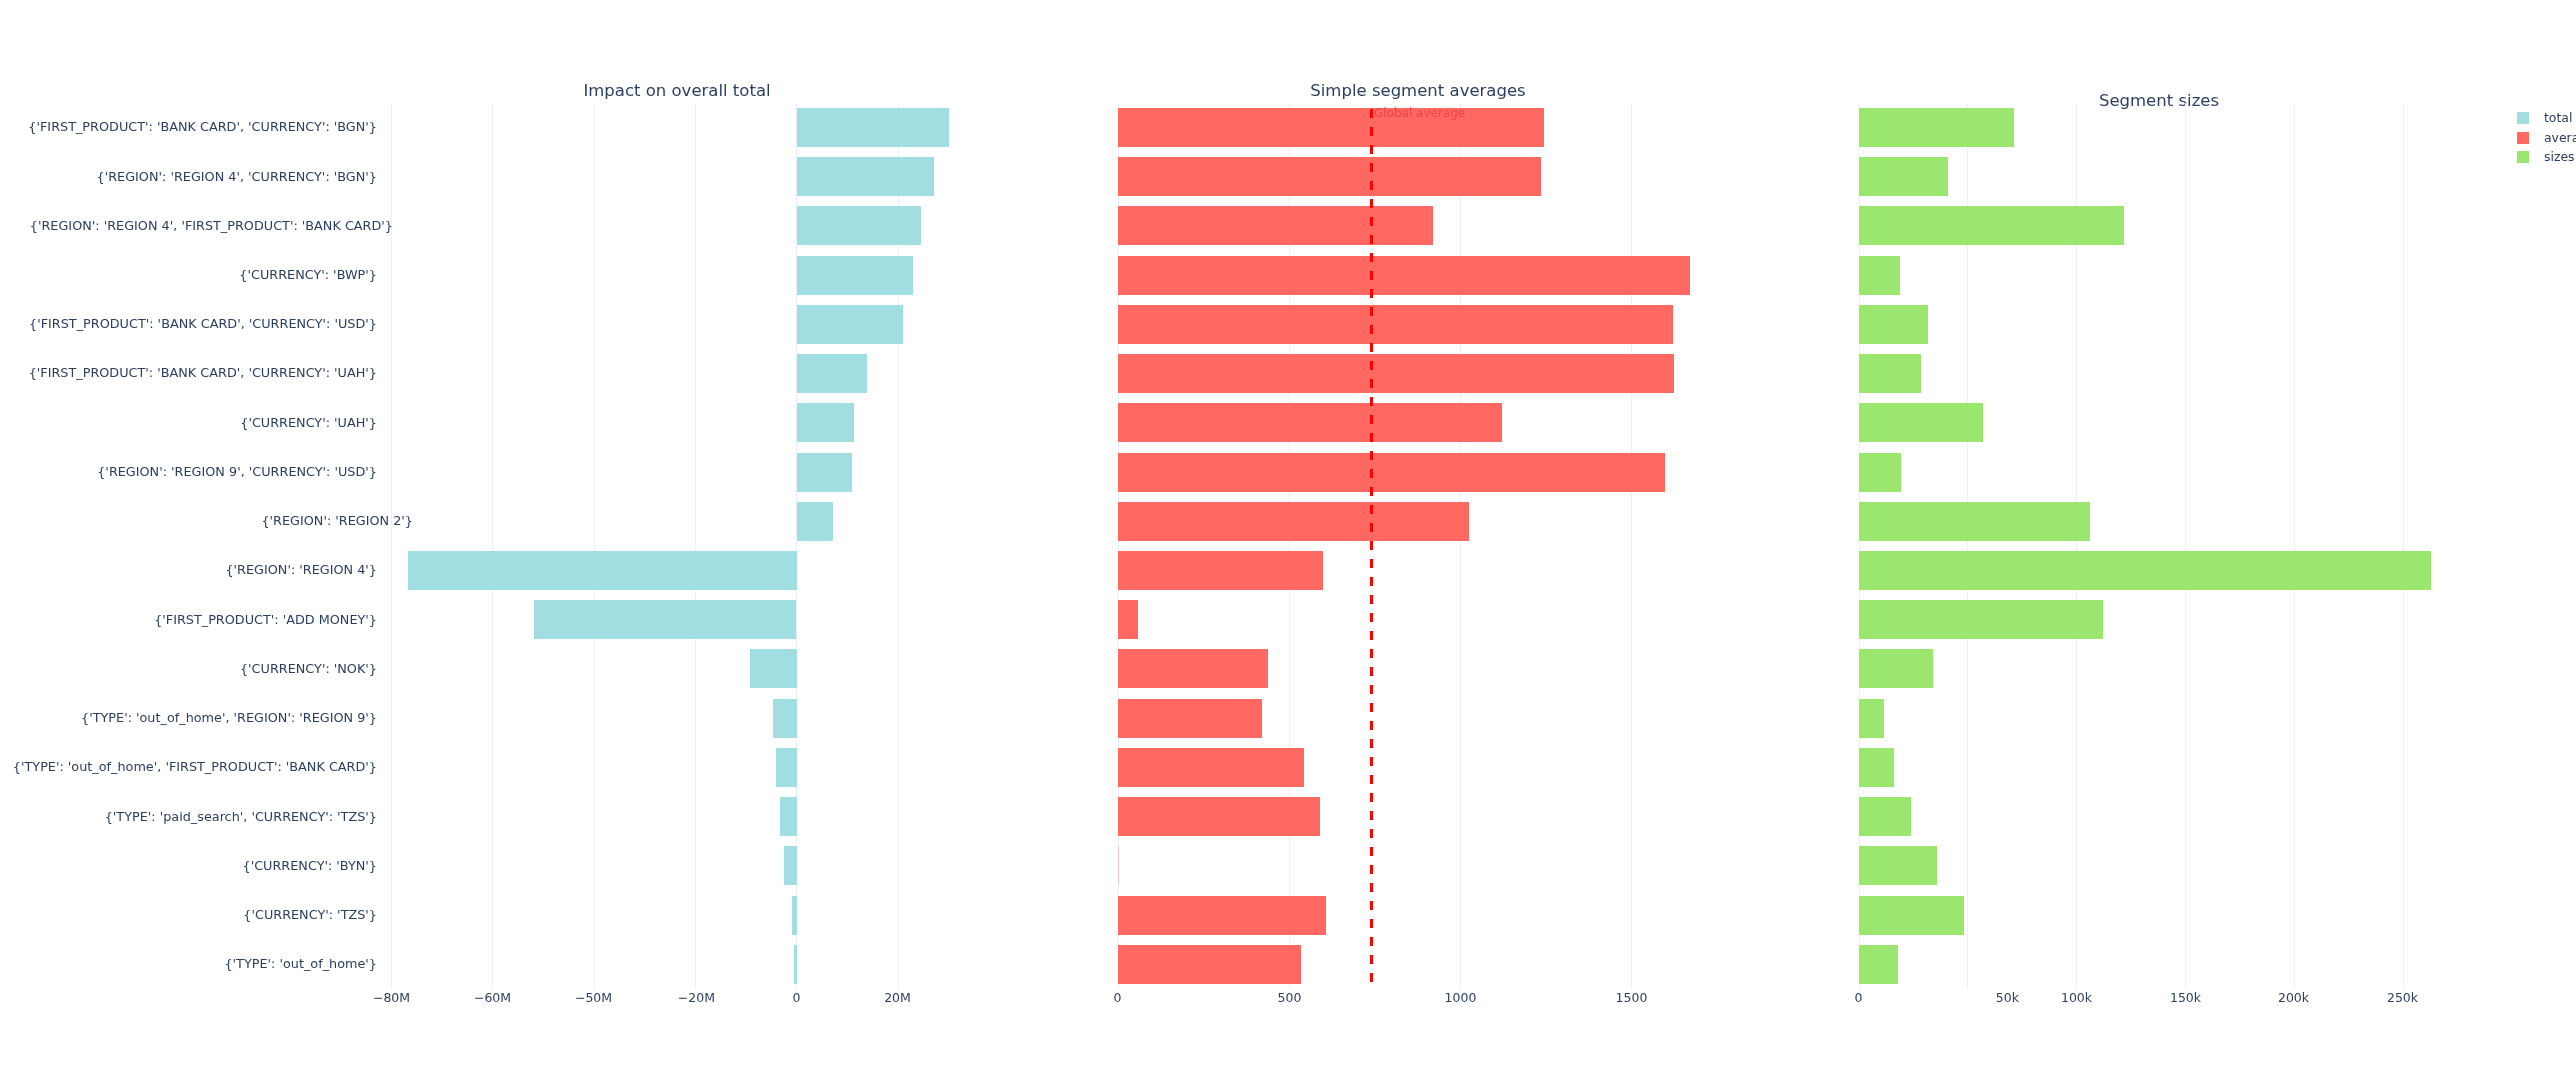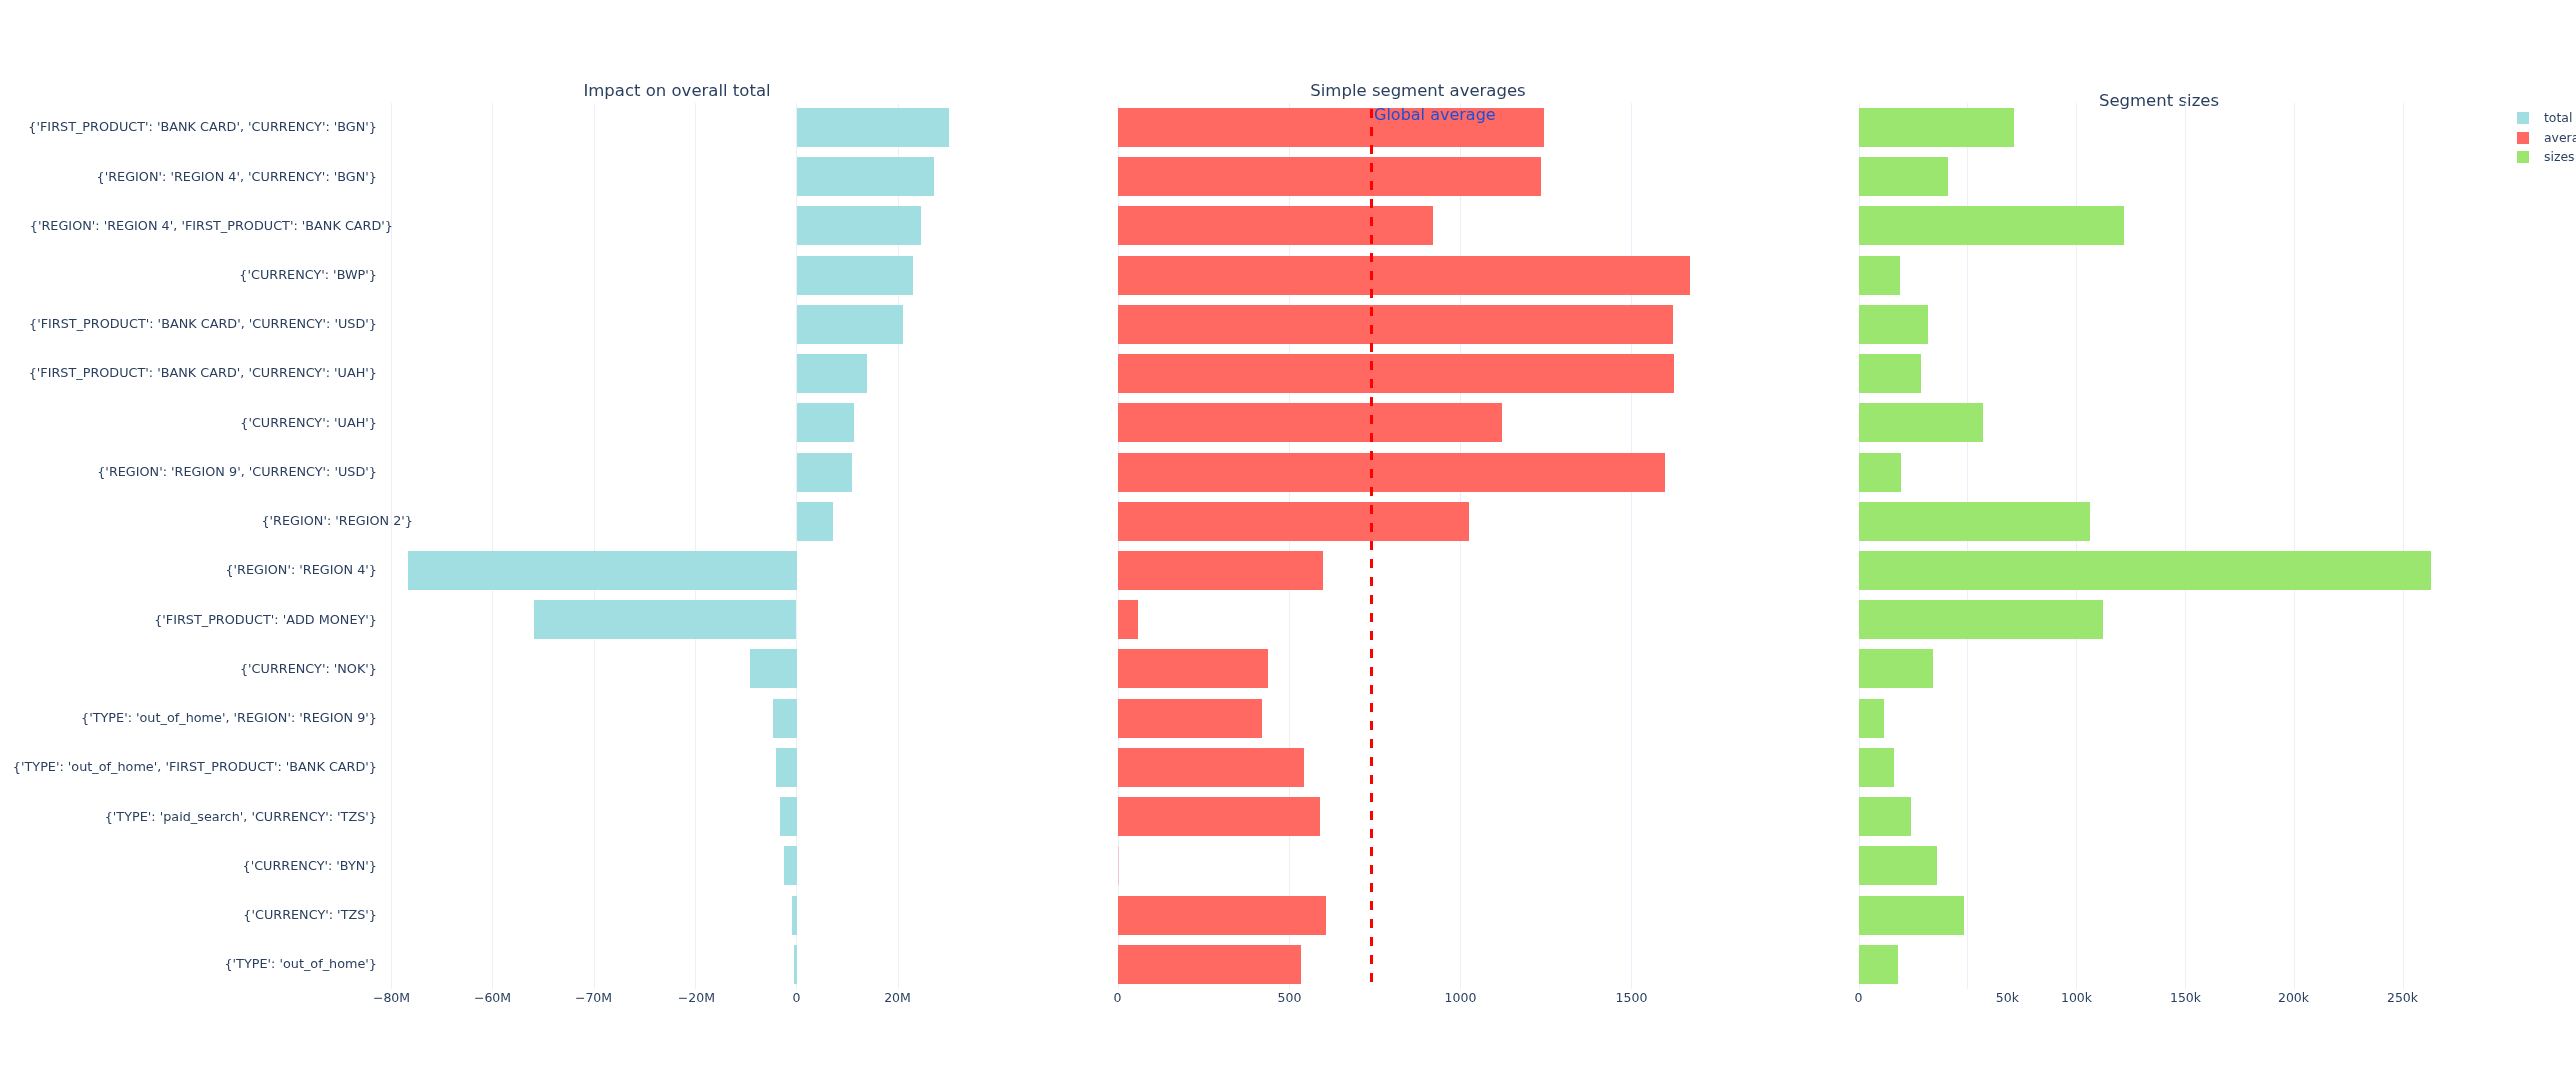--- a/index.html
+++ b/index.html
@@ -13,21 +13,21 @@
   .ylabel{position:absolute;text-align:right;font-size:12.8px;color:#2a3f5f;
           white-space:nowrap;line-height:1;}
   .ticklbl{position:absolute;font-size:12.5px;color:#2a3f5f;white-space:nowrap;
            text-align:center;line-height:1;}
   .subtitle{position:absolute;font-size:16.5px;color:#2a3f5f;white-space:nowrap;
             text-align:center;line-height:1;}
   .vline{position:absolute;top:-12.4px;height:911px;width:3.4px;
          background:repeating-linear-gradient(to bottom,
            #ff0000 0px, #ff0000 9.4px,
            rgba(255,255,255,0) 9.4px, rgba(255,255,255,0) 18px);}
-  .vlabel{position:absolute;font-size:16px;color:#1d4ed8;white-space:nowrap;line-height:1;}
+  .vlabel{position:absolute;font-size:12px;color:#ef4444;white-space:nowrap;line-height:1;}
   .legend{position:absolute;}
   .legend-row{position:absolute;height:19.6px;}
   .legend-swatch{position:absolute;width:12px;height:12px;}
   .legend-text{position:absolute;font-size:12.4px;color:#2a3f5f;white-space:nowrap;line-height:1;}
 </style>
 </head>
 <body>
 
 <div id="fig">
 
@@ -72,21 +72,21 @@
         <div class="bar" style="left: 373px; top: 546px; width: 47px; height: 39px; background: rgb(160, 222, 226);"></div>
         <div class="bar" style="left: 396px; top: 596px; width: 24px; height: 39px; background: rgb(160, 222, 226);"></div>
         <div class="bar" style="left: 399px; top: 645px; width: 21px; height: 39px; background: rgb(160, 222, 226);"></div>
         <div class="bar" style="left: 403px; top: 694px; width: 16.6px; height: 39px; background: rgb(160, 222, 226);"></div>
         <div class="bar" style="left: 407px; top: 743px; width: 12.5px; height: 39px; background: rgb(160, 222, 226);"></div>
         <div class="bar" style="left: 415px; top: 793px; width: 4.8px; height: 39px; background: rgb(160, 222, 226);"></div>
         <div class="bar" style="left: 417px; top: 842px; width: 3.2px; height: 39px; background: rgb(160, 222, 226);"></div>
       </div>
       <div class="ticklbl" style="left: 340px; width: 103px; top: 992px;">−80M</div>
       <div class="ticklbl" style="left: 441px; width: 103px; top: 992px;">−60M</div>
-      <div class="ticklbl" style="left: 542px; width: 103px; top: 992px;">−70M</div>
+      <div class="ticklbl" style="left: 542px; width: 103px; top: 992px;">−50M</div>
       <div class="ticklbl" style="left: 612px; width: 103px; top: 992px; text-align: right;">−20M</div>
       <div class="ticklbl" style="left: 745px; width: 103px; top: 992px;">0</div>
       <div class="ticklbl" style="left: 846px; width: 103px; top: 992px;">20M</div>
       <div class="panel" style="left: 1118px; width: 605px;">
         <div class="gridline" style="left: -0.5px;"></div>
         <div class="gridline" style="left: 171px;"></div>
         <div class="gridline" style="left: 342px;"></div>
         <div class="gridline" style="left: 513px;"></div>
         <div class="bar" style="left: 0px; top: 4.9px; width: 426px; height: 39px; background: rgb(255, 105, 97);"></div>
         <div class="bar" style="left: 0px; top: 54px; width: 423px; height: 39px; background: rgb(255, 105, 97);"></div>

